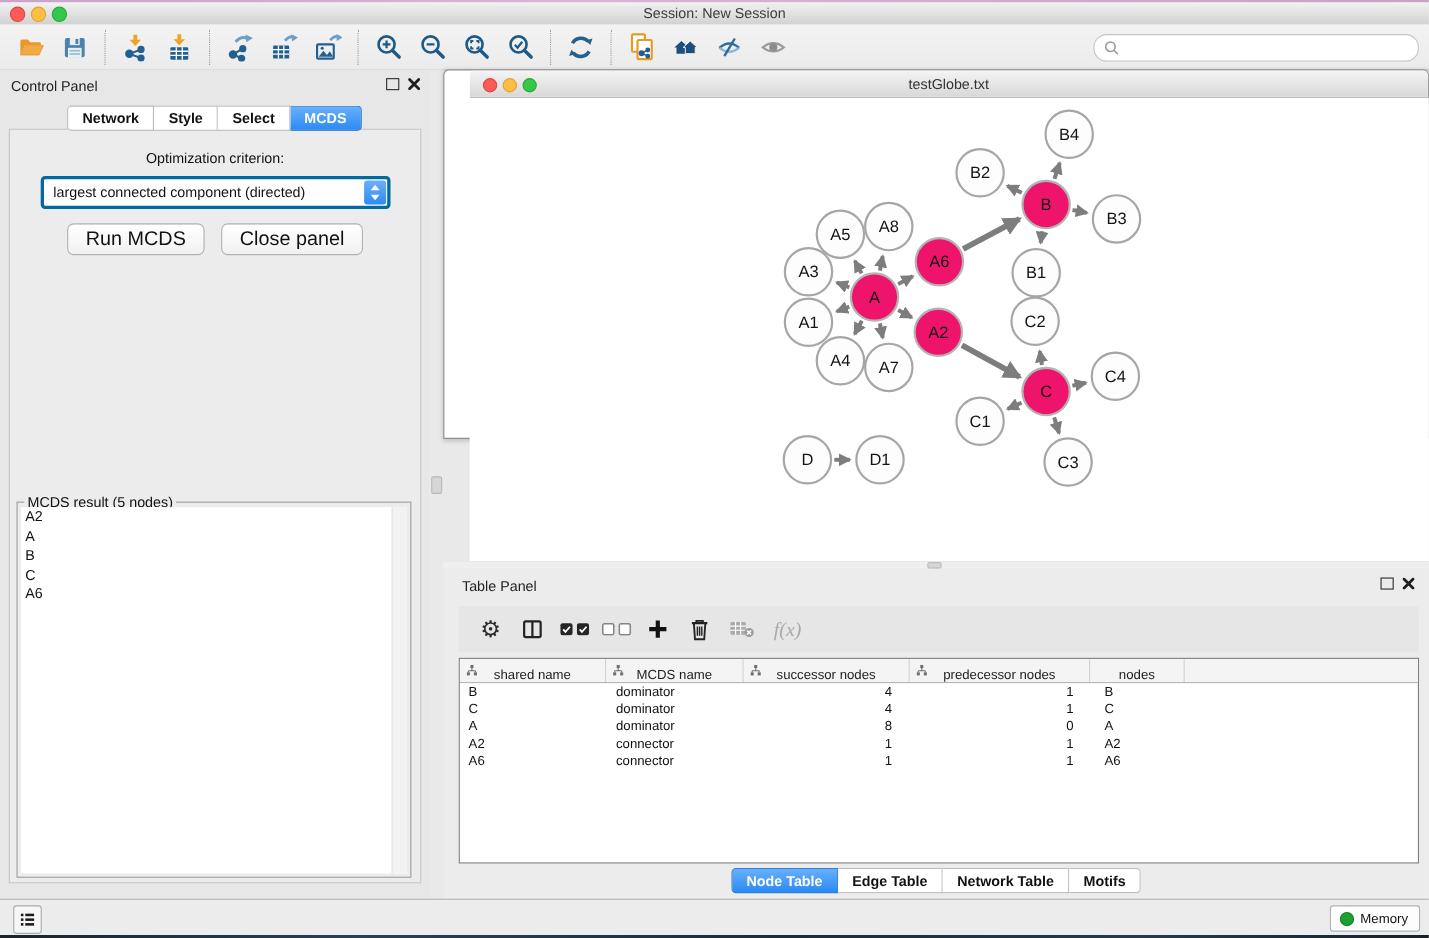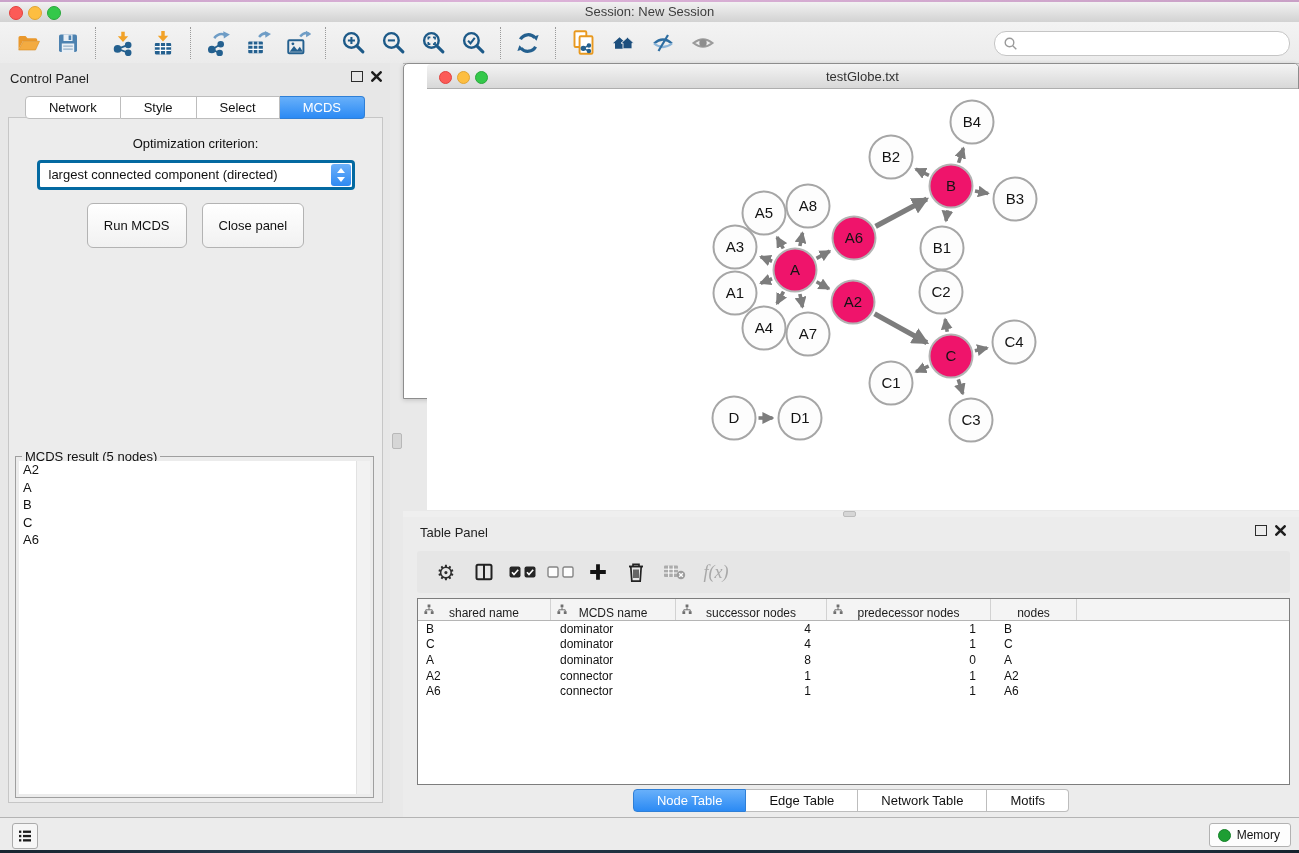--- a/index.html
+++ b/index.html
@@ -29,40 +29,40 @@
   .searchbox svg{position:absolute;left:8px;top:4px;}
   .searchbox input{position:absolute;left:26px;top:1px;width:255px;height:19px;border:none;
     outline:none;font-size:13px;font-family:"Liberation Sans",sans-serif;background:transparent;}
   
   .ctrl-panel{position:absolute;left:0;top:63px;width:390px;height:754px;background:#e7e7e7;}
   .panel-title{position:absolute;left:10px;top:8px;font-size:13px;color:#222;}
   .panel-btns{position:absolute;right:8px;top:8px;display:flex;gap:8px;align-items:center;}
   .float-ic{width:10px;height:9px;border:1.5px solid #2c2c2c;background:transparent;}
   .seg{display:flex;justify-content:center;}
   .cp-tabs{position:absolute;left:0;top:33px;width:100%;z-index:2;}
-  .seg-tab{background:#fff;border:1px solid #bdbdbd;border-left:none;padding:3px 23px;
-    font-size:13px;color:#111;cursor:default;}
+  .seg-tab{background:#fff;border:1px solid #bdbdbd;border-left:none;padding:3px 13px;
+    font-size:13px;color:#111;cursor:default;font-weight:bold;}
   .seg-tab:first-child{border-left:1px solid #bdbdbd;border-radius:4px 0 0 4px;}
   .seg-tab:last-child{border-radius:0 4px 4px 0;}
   .seg-tab.sel{background:linear-gradient(#68b0fa,#2b8af4);border-color:#2f7fd6;color:#fff;}
   .cp-body{position:absolute;left:8px;right:7px;top:54px;bottom:14px;
     border:1px solid #c6c6c6;background:#ececec;}
   .opt-label{margin-top:18px;text-align:center;font-size:13px;color:#111;}
   .dd{position:relative;margin:9px auto 0;width:312px;height:24px;background:#fff;
     border:3px solid #0369a1;border-radius:4px;}
   .dd-text{font-size:13px;line-height:24px;padding-left:9px;color:#111;white-space:nowrap;}
   .dd-step{position:absolute;right:1px;top:1px;bottom:1px;width:20px;border-radius:3px;
     background:linear-gradient(#6cb0fa,#2e8af2);}
   .dd-step::before{content:"";position:absolute;left:6px;top:4px;
     border:4px solid transparent;border-top-width:0;border-bottom:5px solid #fff;}
   .dd-step::after{content:"";position:absolute;left:6px;bottom:4px;
     border:4px solid transparent;border-bottom-width:0;border-top:5px solid #fff;}
   .btn-row{display:flex;justify-content:center;gap:15px;margin-top:13px;}
   .cp-btn{background:linear-gradient(#ffffff,#f1f1f1);border:1px solid #b3b3b3;border-radius:6px;
-    font-size:13px;padding:14px 16px;color:#111;font-family:"Liberation Sans",sans-serif;}
+    font-size:18px;padding:3px 16px;color:#111;font-family:"Liberation Sans",sans-serif;}
   .result-box{position:absolute;left:6px;right:8px;top:338px;bottom:4px;
     border:1px solid #9f9f9f;}
   .result-legend{position:absolute;left:6px;top:-8px;background:#ececec;padding:0 3px;
     font-size:13px;color:#111;}
   .result-list{position:absolute;left:3px;right:3px;top:4px;bottom:3px;background:#fff;
     font-size:13px;color:#111;}
   .result-list .item{padding:1px 0 1px 4px;line-height:15.5px;}
   .scroll-track{position:absolute;right:0;top:0;bottom:0;width:13px;background:#f2f2f2;
     border-left:1px solid #e2e2e2;}
   

